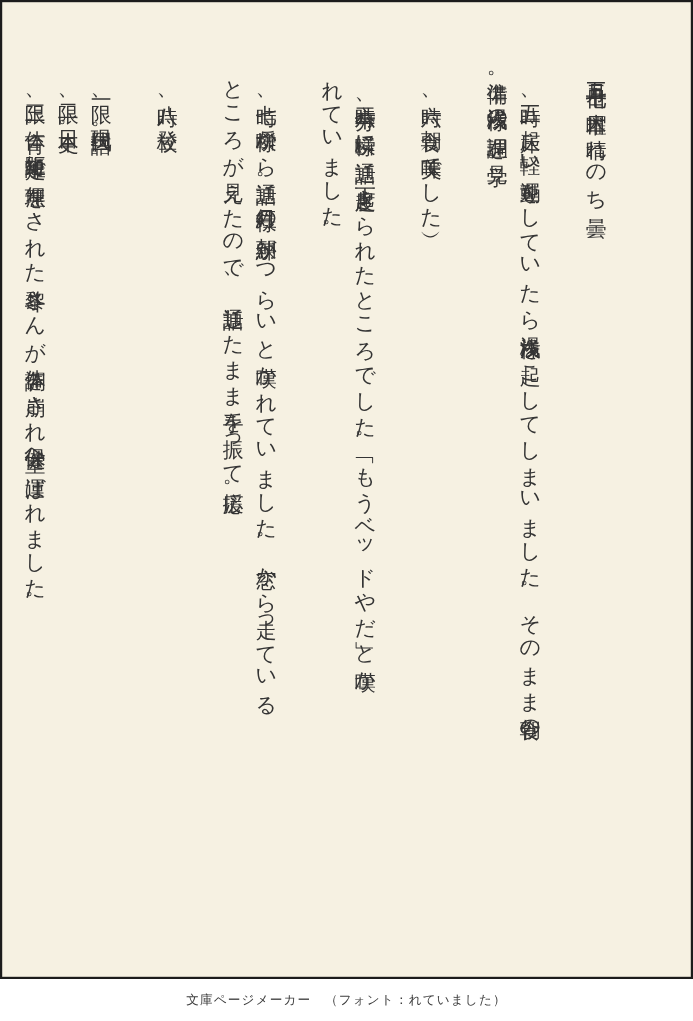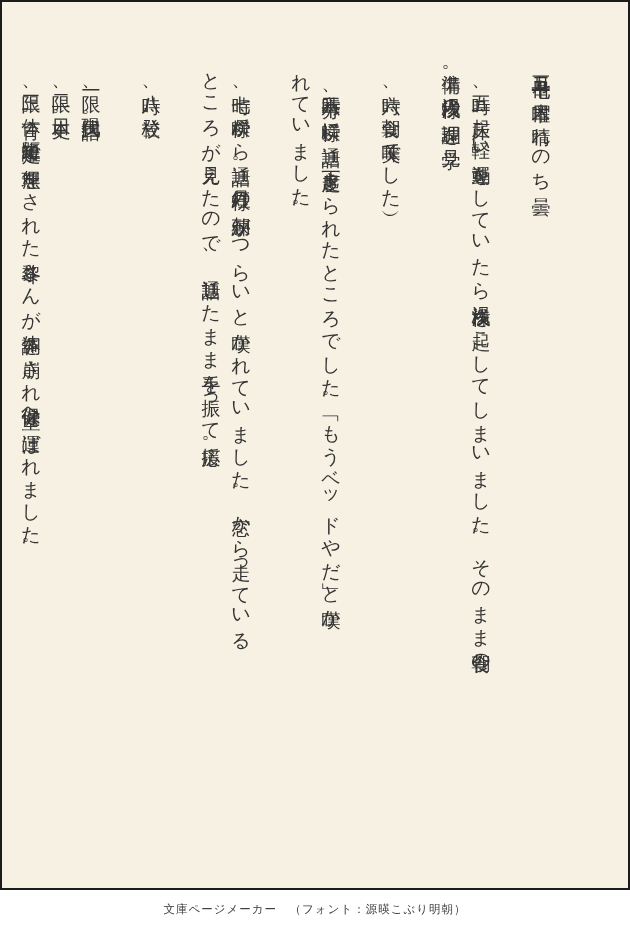--- a/index.html
+++ b/index.html
@@ -71,15 +71,15 @@
         <div class="vline">ところが見えたので、通話したまま手を振って応援。</div>
         <div class="vline">　</div>
         <div class="vline">　八時、登校。</div>
         <div class="vline">　</div>
         <div class="vline">　一限、現代国語。</div>
         <div class="vline">　二限、日本史。</div>
         <div class="vline">　三限、体育。短距離走で無理をされた黎斗さんが体調を崩され保健室へ運ばれました。</div>
       </div>
   </div>
   <div class="footer">
-    <span class="footer-caption">文庫ページメーカー　（フォント：源暎こぶり明朝）</span>
+    <span class="footer-caption">文庫ページメーカー　（フォント：れていました）</span>
   </div>
 </div>
 
 </body></html>

